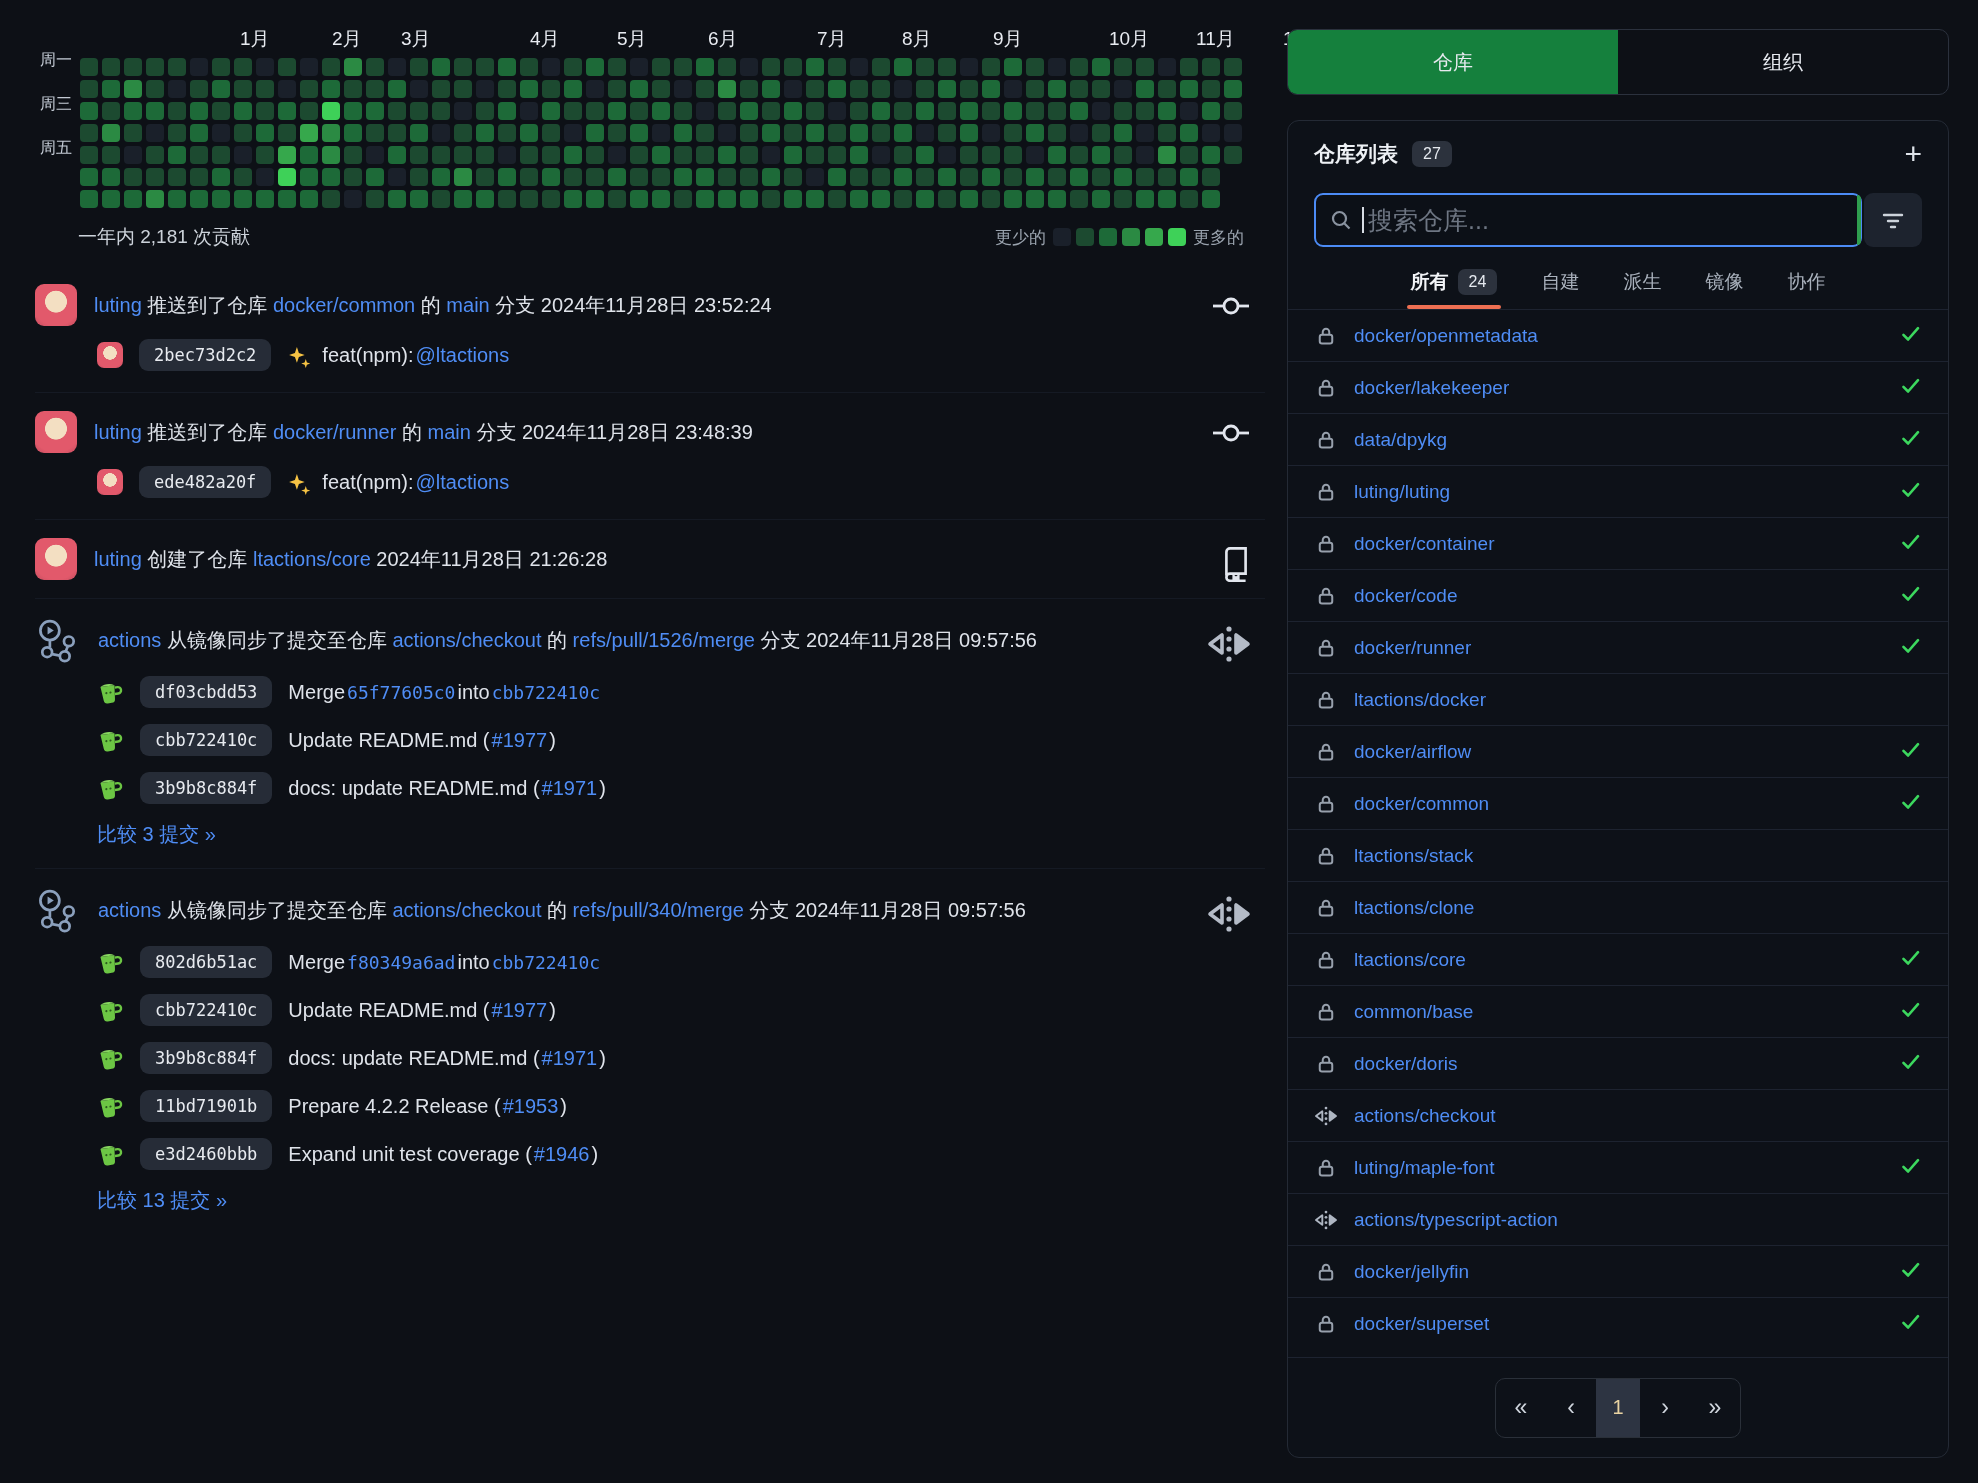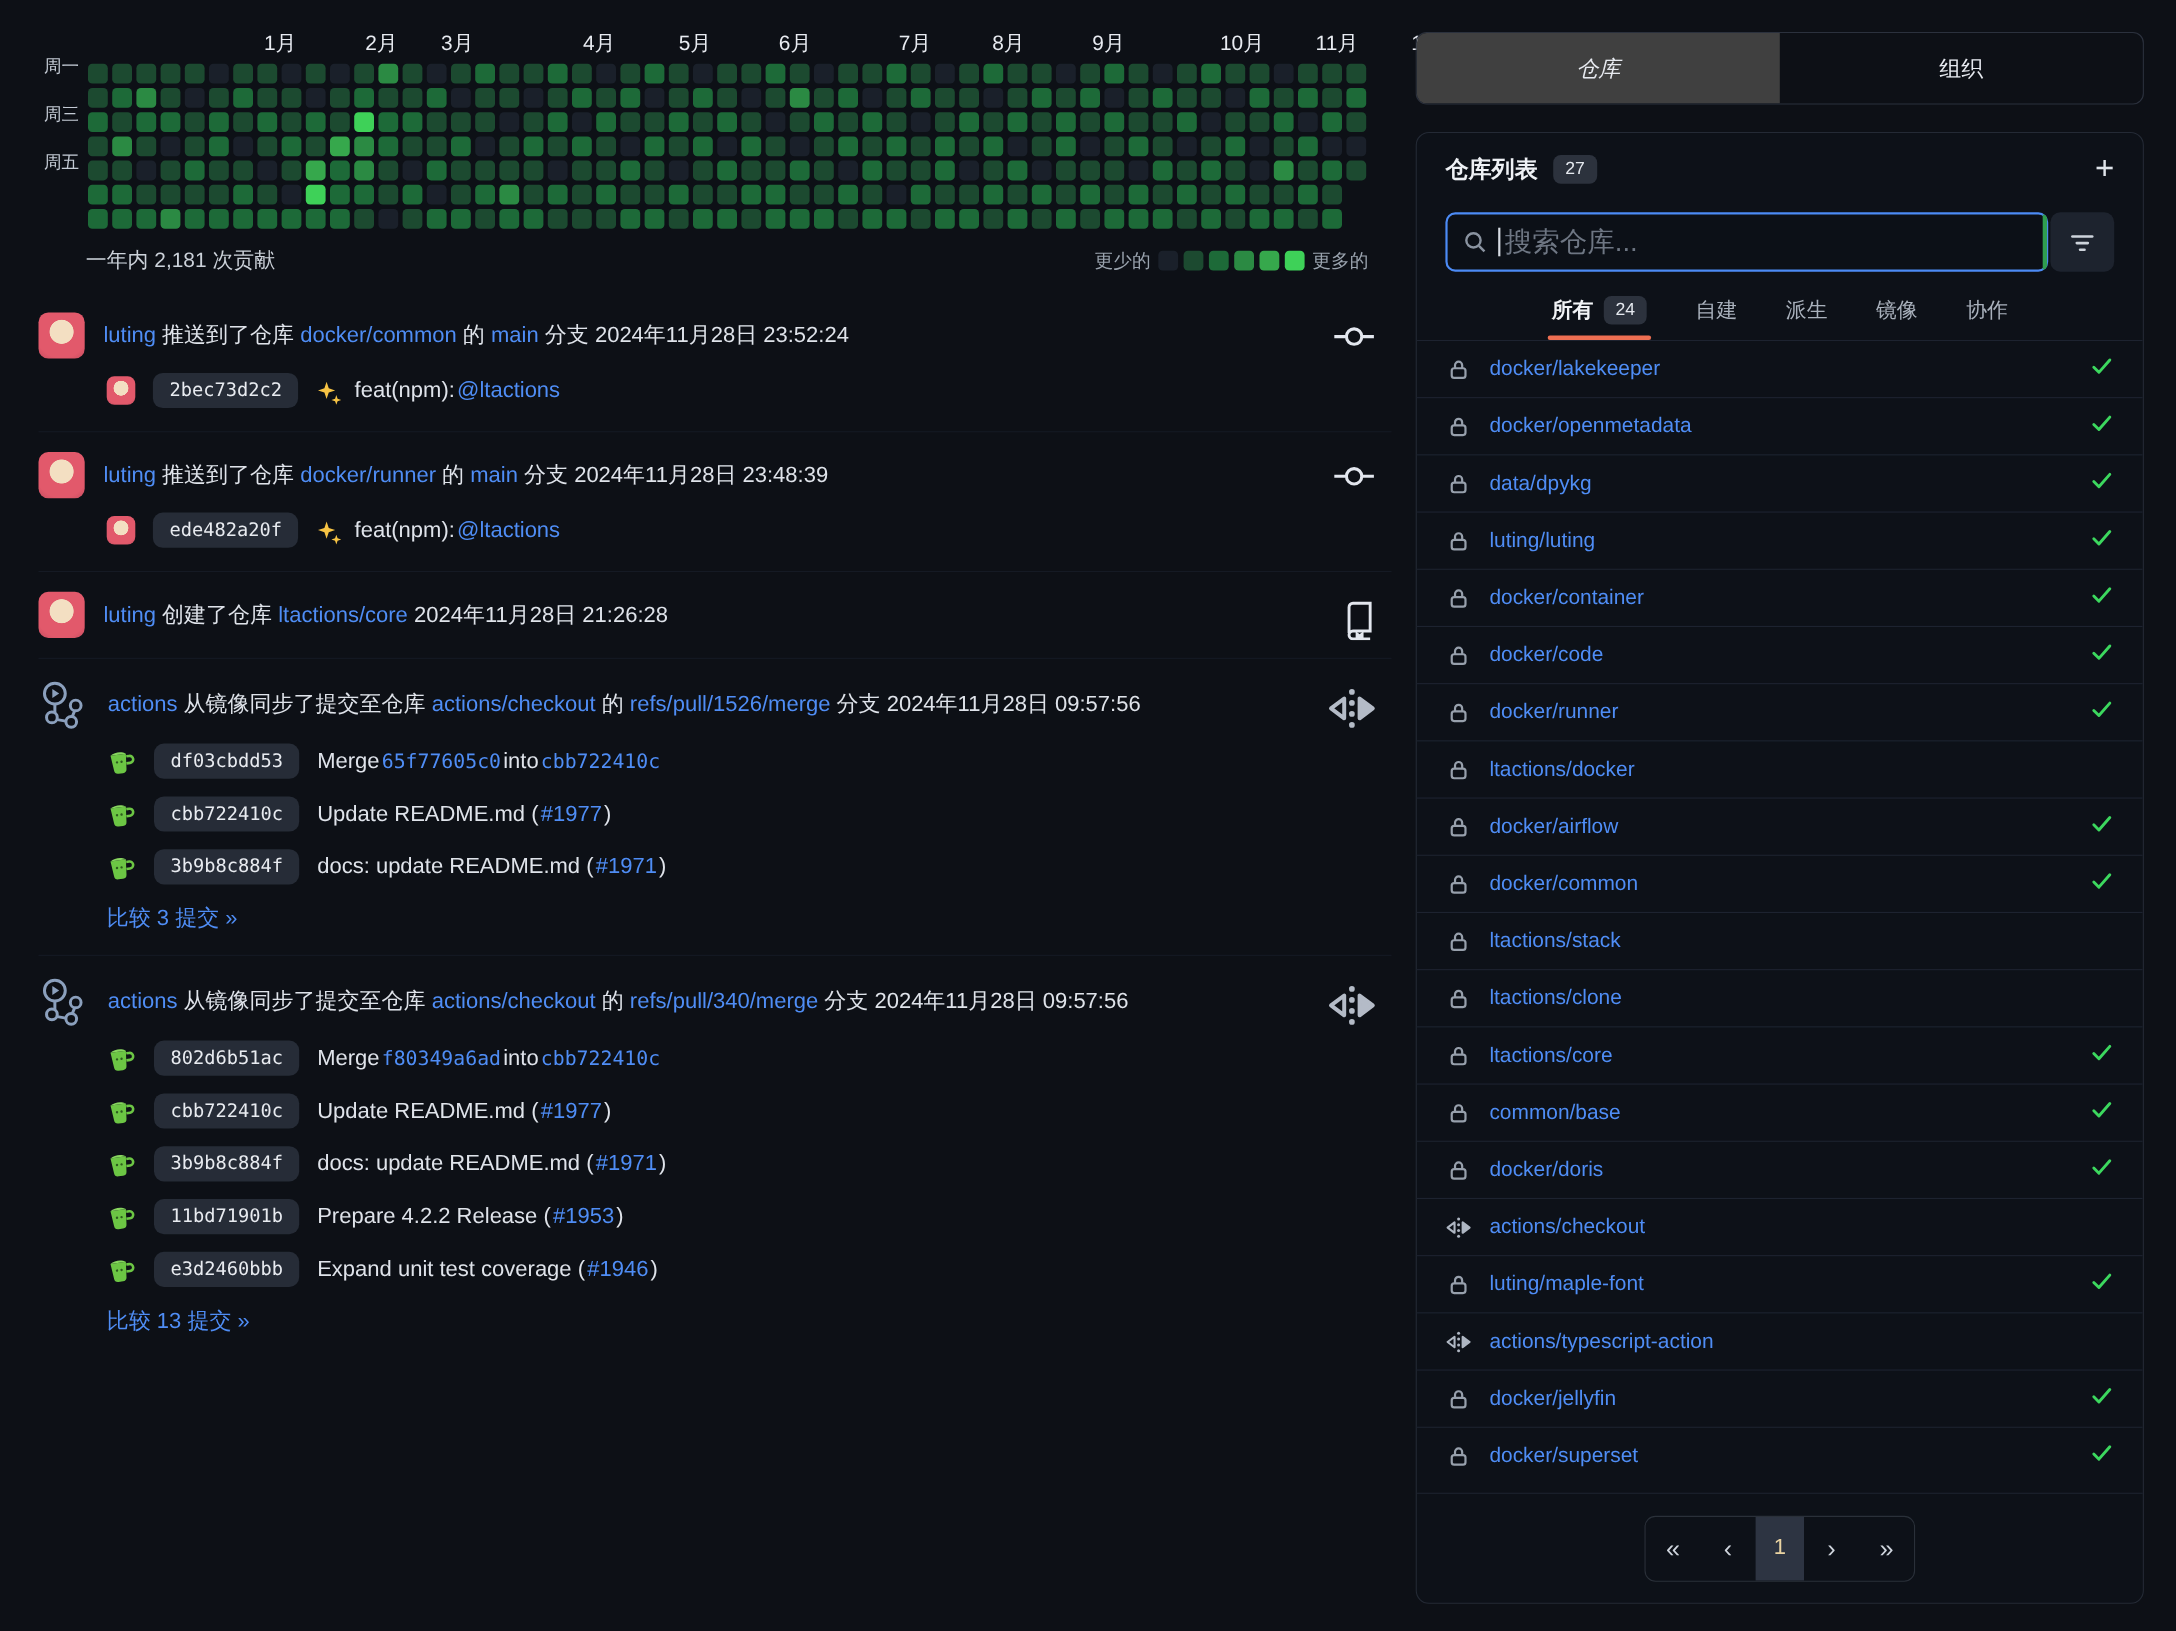--- a/index.html
+++ b/index.html
@@ -42,21 +42,21 @@
   .hash-pill{background:#262c37;border-radius:9px;padding:6px 15px;font-family:"DejaVu Sans Mono",monospace;
     font-size:17px;color:#e8ebf0;flex:0 0 auto;cursor:pointer;}
   .fe-msg{font-size:20px;display:flex;align-items:center;gap:2px;white-space:nowrap;}
   .sparkle{display:inline-flex;margin-right:8px;transform:translateY(2px);}
   .fe-compare{margin:14px 0 2px 62px;font-size:20px;color:#4f8df5;cursor:pointer;}
   
   .panel{position:absolute;left:1287px;top:29px;width:662px;}
   .seg-tabs{display:flex;height:66px;border:1px solid #2b313d;border-radius:10px;overflow:hidden;}
   .seg-tab{flex:1;display:flex;align-items:center;justify-content:center;font-size:20px;color:#e7eaf0;
     background:transparent;cursor:pointer;}
-  .seg-tab.active{background:#404040;font-style:italic;}
+  .seg-tab.active{background:#15803d;}
   .card{margin-top:25px;height:1338px;border:1px solid #242a35;border-radius:12px;background:#0d1118;
     display:flex;flex-direction:column;overflow:hidden;}
   .card-head{display:flex;align-items:center;gap:14px;padding:0 26px;height:66px;flex:0 0 auto;}
   .card-title{font-size:21px;font-weight:bold;color:#eef1f5;}
   .badge{background:#2c323d;border-radius:7px;padding:4px 11px;font-size:16px;color:#e5e9ef;}
   .spacer{flex:1;}
   .plus-btn{font-size:30px;color:#dfe4ea;line-height:1;cursor:pointer;font-weight:300;}
   .search-row{display:flex;align-items:center;gap:0;padding:6px 26px 10px 26px;flex:0 0 auto;}
   .search-box{flex:1;position:relative;display:flex;align-items:center;height:54px;border:2px solid #4c8bf5;
     border-radius:9px;background:#0c1017;padding:0 14px;}
@@ -797,33 +797,33 @@
           </span>
         </div>
       <div class="repo-list">
           <div class="repo-row">
             <span class="repo-icon">
               <svg width="20" height="20" viewBox="0 0 16 16" fill="none" stroke="#97a0ac" stroke-width="1.6">
                 <rect x="3" y="7" width="10" height="7" rx="1.8"></rect>
                 <path d="M5.4 7V4.8a2.6 2.6 0 0 1 5.2 0V7"></path>
               </svg>
             </span>
+            <span class="repo-name">docker/openmetadata</span>
+            <span class="repo-check"><svg width="22" height="22" viewBox="0 0 16 16">
+                <path d="M2.5 8.6l3.4 3.4 7.2-8.2" stroke="#3cd85e" stroke-width="1.9" fill="none" stroke-linecap="round" stroke-linejoin="round"></path>
+              </svg></span>
+          </div>
+          <div class="repo-row">
+            <span class="repo-icon">
+              <svg width="20" height="20" viewBox="0 0 16 16" fill="none" stroke="#97a0ac" stroke-width="1.6">
+                <rect x="3" y="7" width="10" height="7" rx="1.8"></rect>
+                <path d="M5.4 7V4.8a2.6 2.6 0 0 1 5.2 0V7"></path>
+              </svg>
+            </span>
             <span class="repo-name">docker/lakekeeper</span>
-            <span class="repo-check"><svg width="22" height="22" viewBox="0 0 16 16">
-                <path d="M2.5 8.6l3.4 3.4 7.2-8.2" stroke="#3cd85e" stroke-width="1.9" fill="none" stroke-linecap="round" stroke-linejoin="round"></path>
-              </svg></span>
-          </div>
-          <div class="repo-row">
-            <span class="repo-icon">
-              <svg width="20" height="20" viewBox="0 0 16 16" fill="none" stroke="#97a0ac" stroke-width="1.6">
-                <rect x="3" y="7" width="10" height="7" rx="1.8"></rect>
-                <path d="M5.4 7V4.8a2.6 2.6 0 0 1 5.2 0V7"></path>
-              </svg>
-            </span>
-            <span class="repo-name">docker/openmetadata</span>
             <span class="repo-check"><svg width="22" height="22" viewBox="0 0 16 16">
                 <path d="M2.5 8.6l3.4 3.4 7.2-8.2" stroke="#3cd85e" stroke-width="1.9" fill="none" stroke-linecap="round" stroke-linejoin="round"></path>
               </svg></span>
           </div>
           <div class="repo-row">
             <span class="repo-icon">
               <svg width="20" height="20" viewBox="0 0 16 16" fill="none" stroke="#97a0ac" stroke-width="1.6">
                 <rect x="3" y="7" width="10" height="7" rx="1.8"></rect>
                 <path d="M5.4 7V4.8a2.6 2.6 0 0 1 5.2 0V7"></path>
               </svg>

